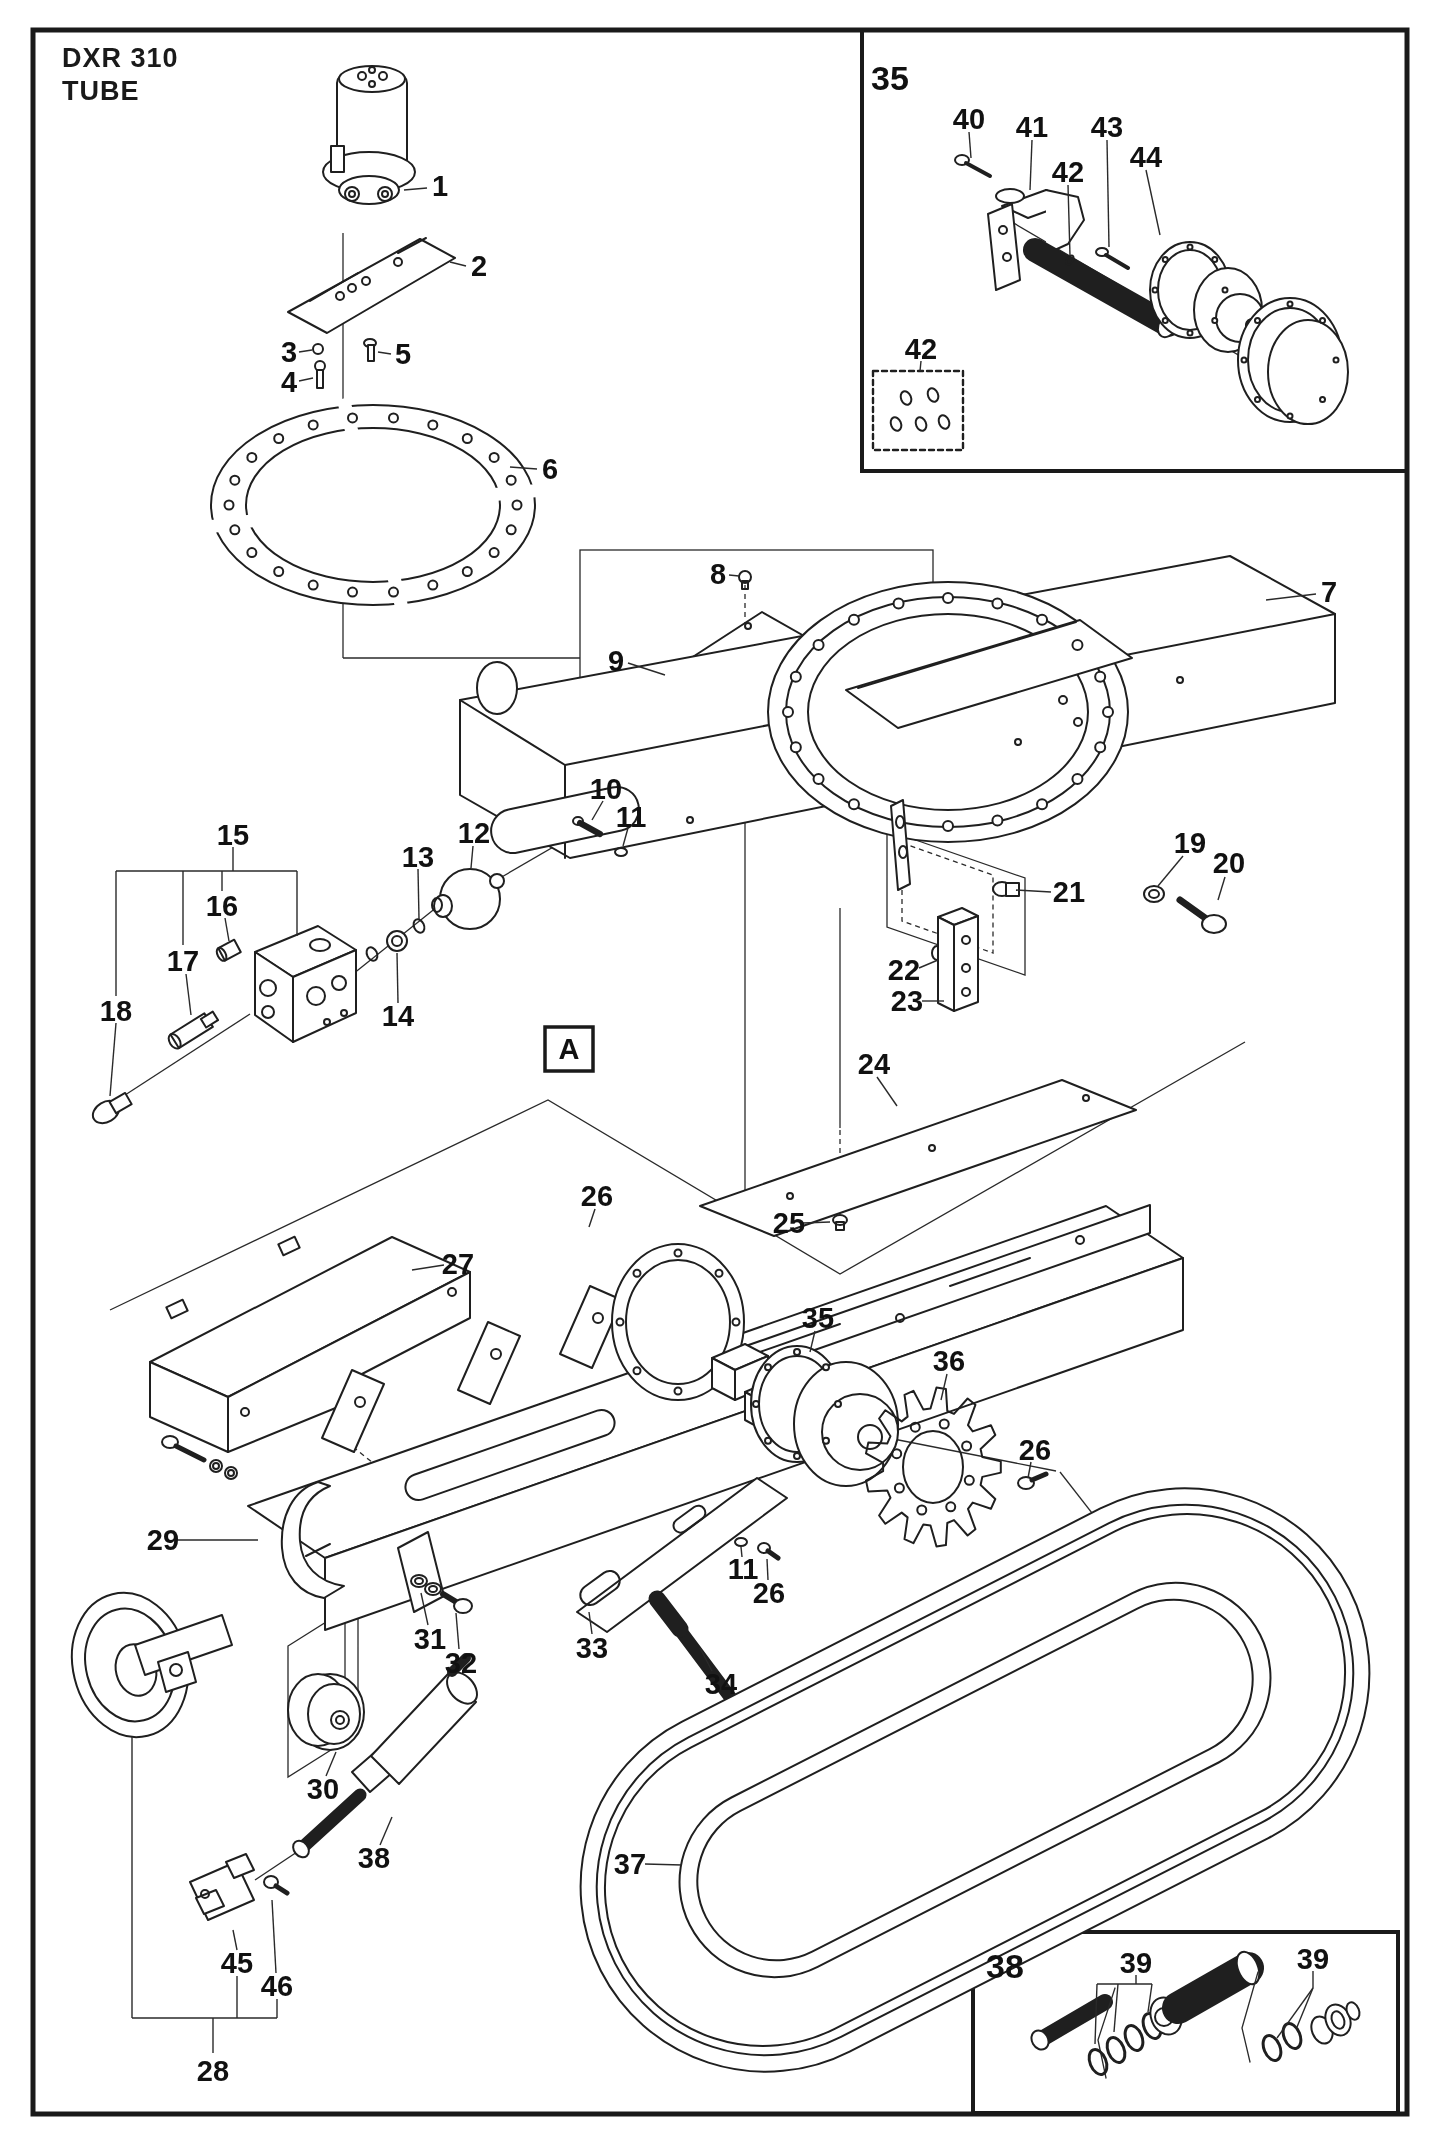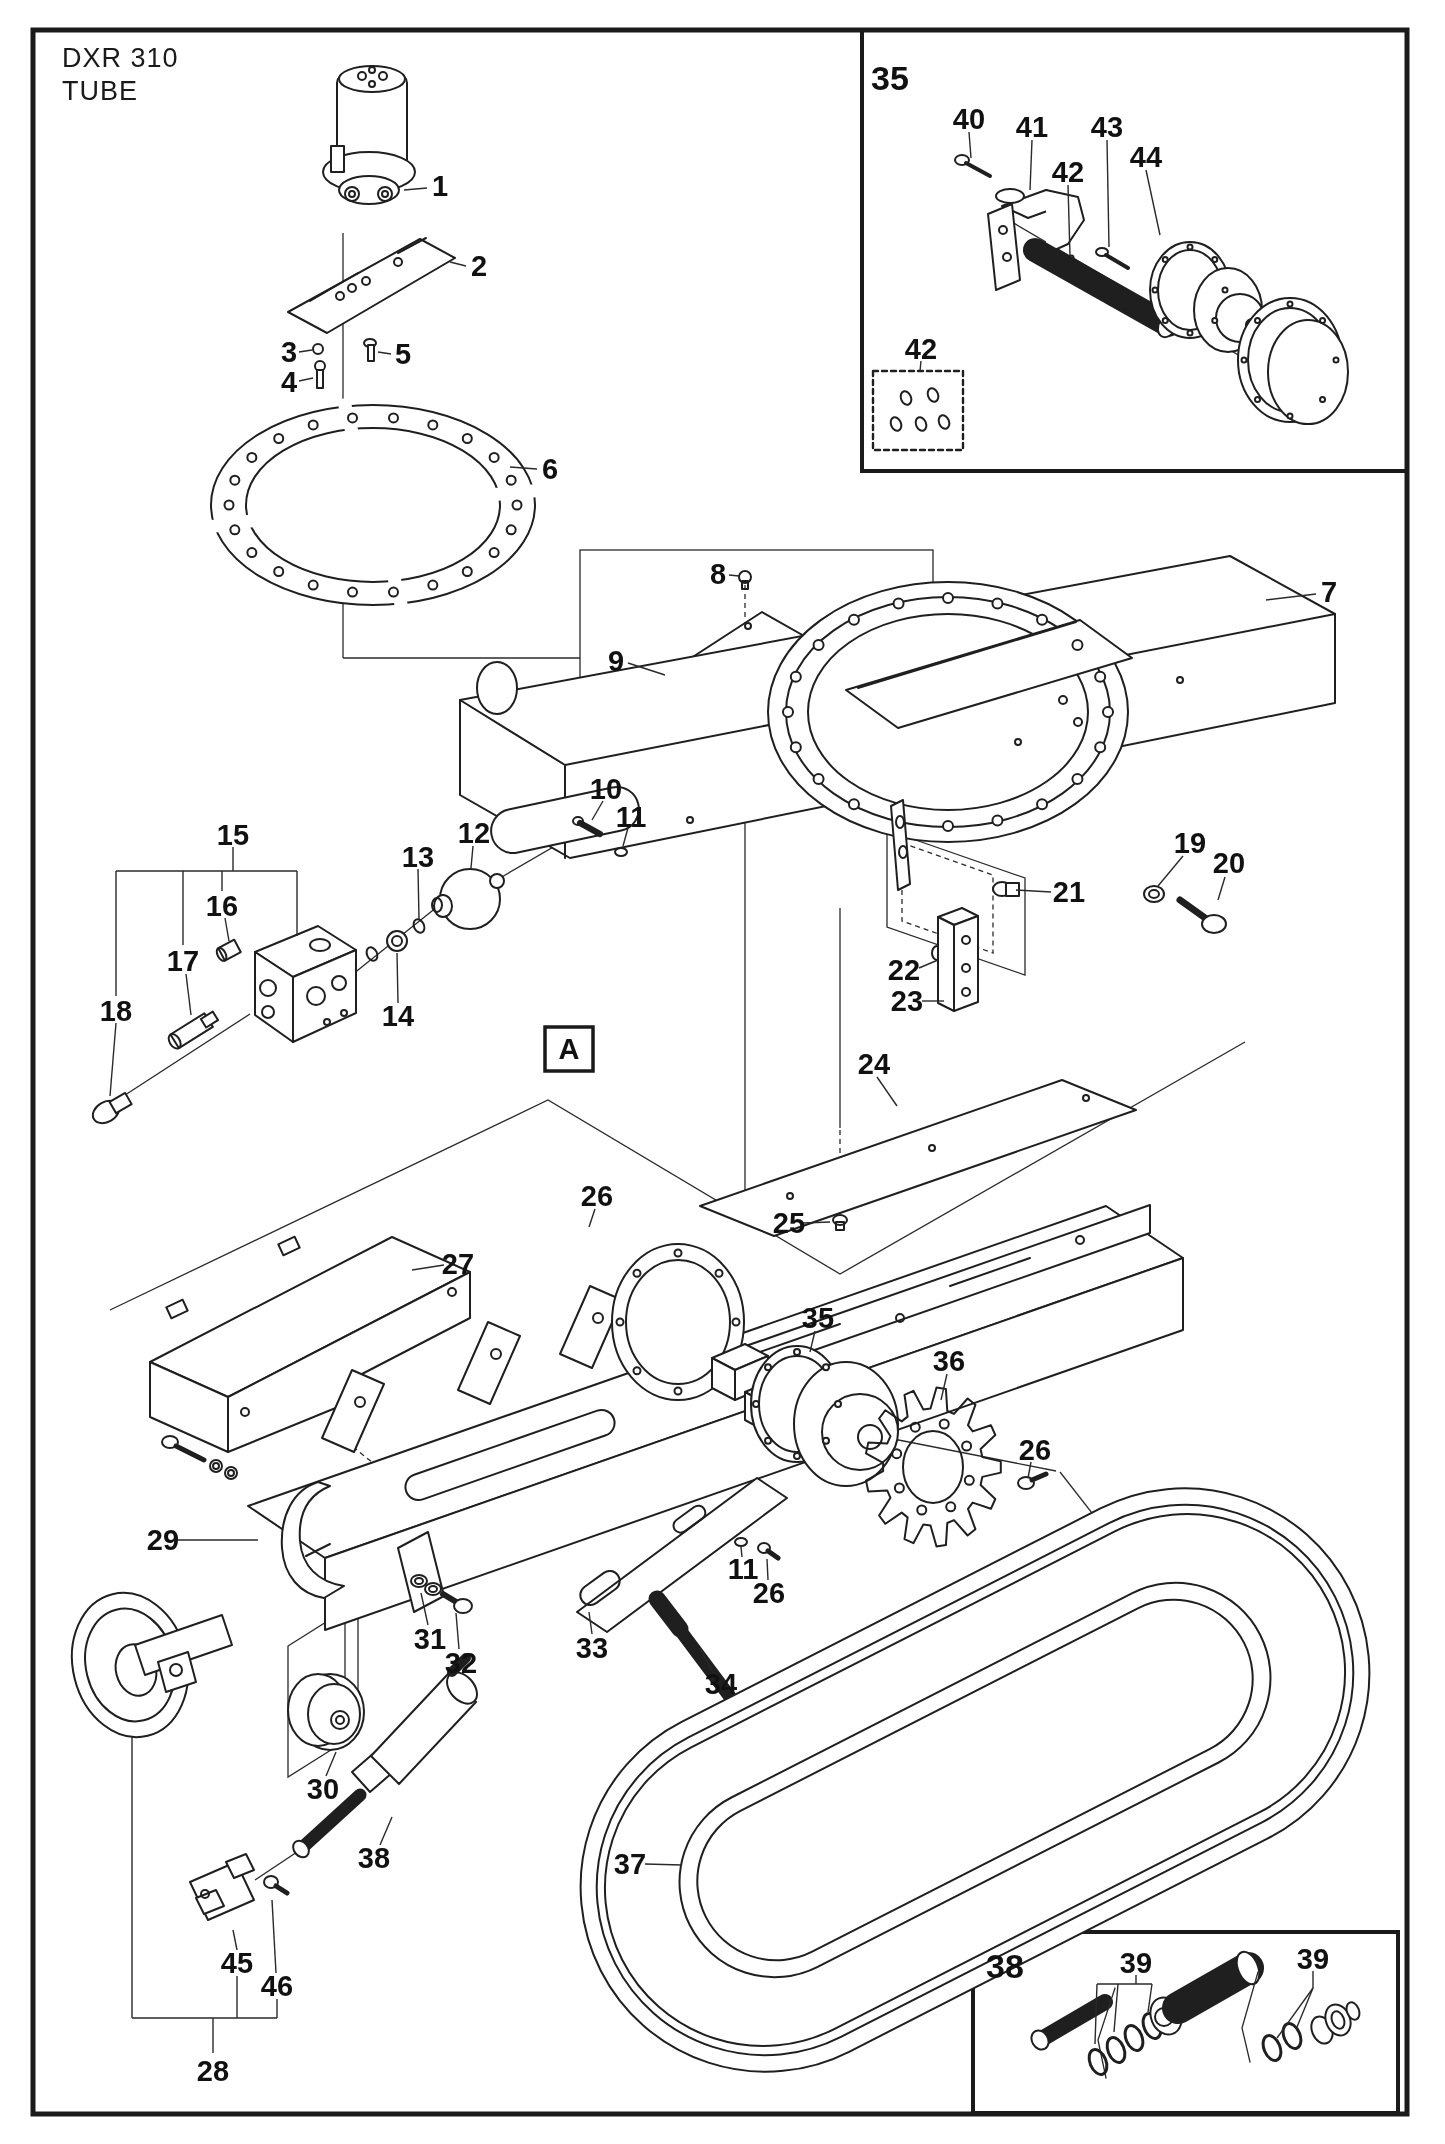--- a/index.html
+++ b/index.html
@@ -1,19 +1,19 @@
 <!DOCTYPE html>
 <html><head>
 <meta charset="utf-8">
 <style>
   html,body{margin:0;padding:0;background:#e8e8e8;}
   #page{position:relative;width:1445px;height:2144px;background:#ffffff;
         font-family:"Liberation Sans",sans-serif;overflow:hidden;}
   #diagram{position:absolute;left:0;top:0;}
-  .title{position:absolute;left:62px;top:42px;font-weight:normal;font-size:27px;
+  .title{position:absolute;left:62px;top:42px;font-weight:bold;font-size:27px;
          line-height:33px;color:#1a1a1a;letter-spacing:1px;}
   
   .ln{stroke:#1f1f1f;fill:none;stroke-width:2;stroke-linejoin:round;stroke-linecap:round;}
   .thin{stroke:#2a2a2a;fill:none;stroke-width:1.3;}
   .dash{stroke-dasharray:5 4;}
   .wfill{fill:#ffffff;}
   .plabel{font:bold 29px "Liberation Sans",sans-serif;fill:#111;text-anchor:middle;}
   .heading{font:bold 34px "Liberation Sans",sans-serif;fill:#111;text-anchor:middle;}
   .leader{stroke:#2a2a2a;stroke-width:1.4;fill:none;}
 </style>

